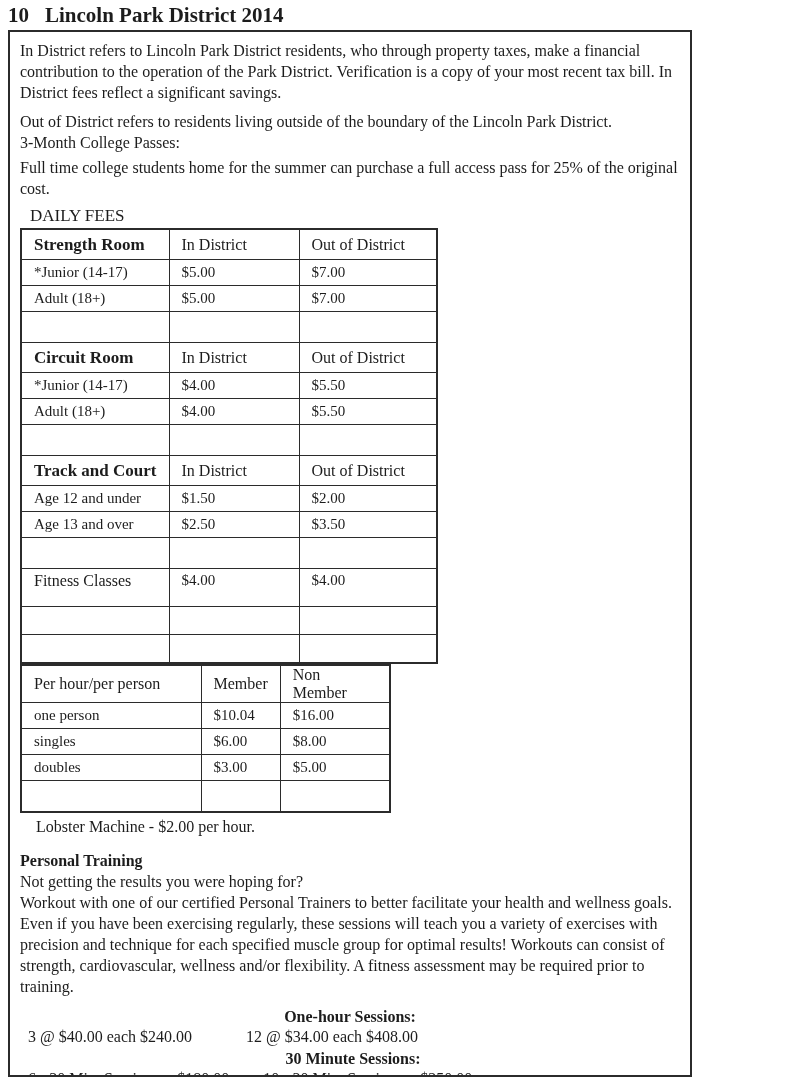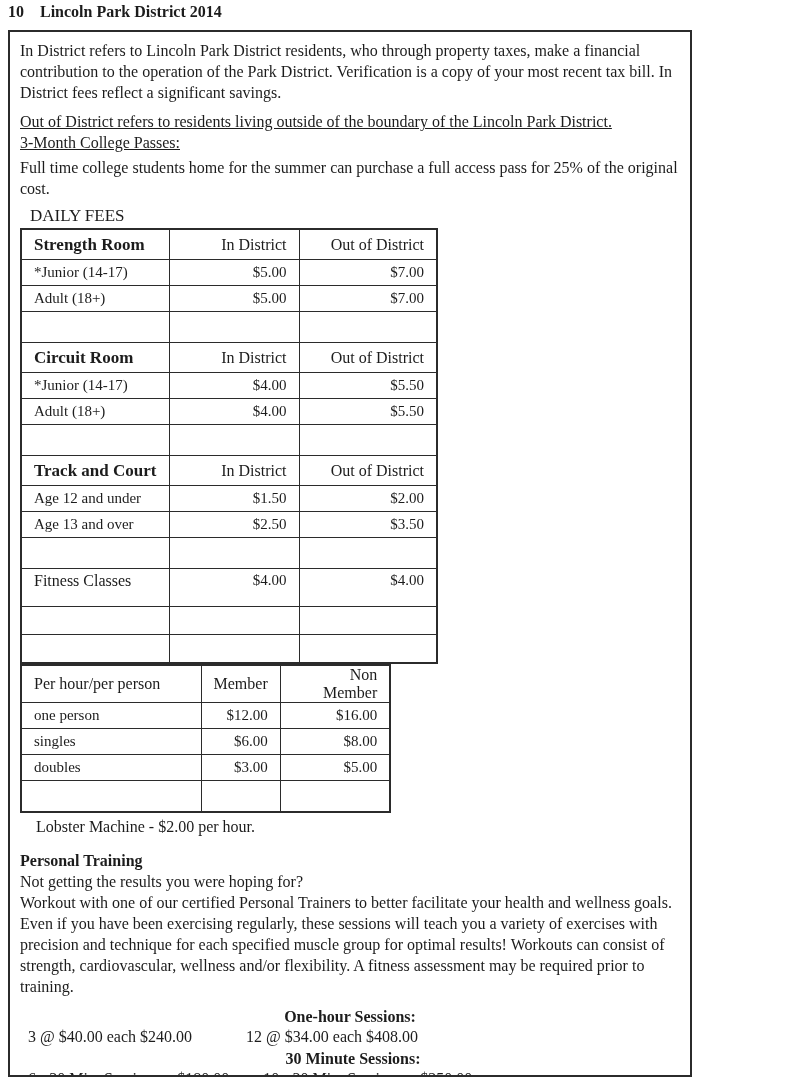--- a/index.html
+++ b/index.html
@@ -6,43 +6,43 @@
   body {
     width: 800px; height: 1079px;
     background: #ffffff;
     color: #1c1c1c;
     font-family: "Liberation Serif", serif;
     position: relative;
     overflow: hidden;
   }
   .page-header {
     position: absolute; left: 8px; top: 3px;
-    font-weight: bold; font-size: 16px;
+    font-weight: bold; font-size: 21px;
   }
   .page-header .num { margin-right: 16px; }
   .content-box {
     position: absolute; left: 8px; top: 30px;
     width: 684px; height: 1047px;
     border: 2px solid #2b2b2b;
     box-sizing: border-box;
     padding: 8px 10px 0 10px;
     overflow: hidden;
   }
   p { margin: 0 0 6px 0; font-size: 16px; line-height: 21px; }
   .p1 { margin-bottom: 8px; }
-  .p2 { margin-bottom: 4px; text-decoration: underline; }
+  .p2 { margin-bottom: 4px; }
   .section-heading {
     font-weight: normal; font-size: 17px; line-height: 21px;
     margin: 6px 0 2px 10px;
   }
   .section-heading.tennis { margin: 14px 0 12px 10px; }
   table.fees { border-collapse: collapse; border: 2px solid #2b2b2b; }
   table.fees td { border: 1px solid #2b2b2b; padding: 0 12px; }
   td.c0 { text-align: left; padding-left: 5px; font-size: 15px; }
-  td.c1, td.c2 { text-align: right; font-size: 15px; }
+  td.c1, td.c2 { text-align: left; font-size: 15px; }
   tr.hdr td { height: 29px; vertical-align: middle; font-size: 16px; }
   tr.hdr td.c0 { font-weight: bold; font-size: 17px; }
   tr.thdr td { height: 27px; font-size: 16px; }
   tr.d td { height: 25px; }
   tr.sp td { height: 30px; }
   tr.sp2 td { height: 27px; }
   tr.fit td { height: 34px; vertical-align: top; padding-top: 3px; }
   tr.fit td.c0 { font-size: 16px; }
   .lobster-note { font-size: 16px; line-height: 21px; margin: 3px 0 2px 16px; }
   .pt-heading { font-weight: bold; font-size: 16px; line-height: 20px; margin-top: 14px; }
@@ -169,21 +169,21 @@
         <col style="width:110px">
       </colgroup>
     <tbody>
       <tr class="thdr">
         <td class="c0">Per hour/per person</td>
         <td class="c1">Member</td>
         <td class="c2">Non Member</td>
       </tr>
       <tr class="d">
         <td class="c0">one person</td>
-        <td class="c1">$12.00</td>
+        <td class="c1">$10.04</td>
         <td class="c2">$16.00</td>
       </tr>
       <tr class="d">
         <td class="c0">singles</td>
         <td class="c1">$6.00</td>
         <td class="c2">$8.00</td>
       </tr>
       <tr class="d">
         <td class="c0">doubles</td>
         <td class="c1">$3.00</td>

